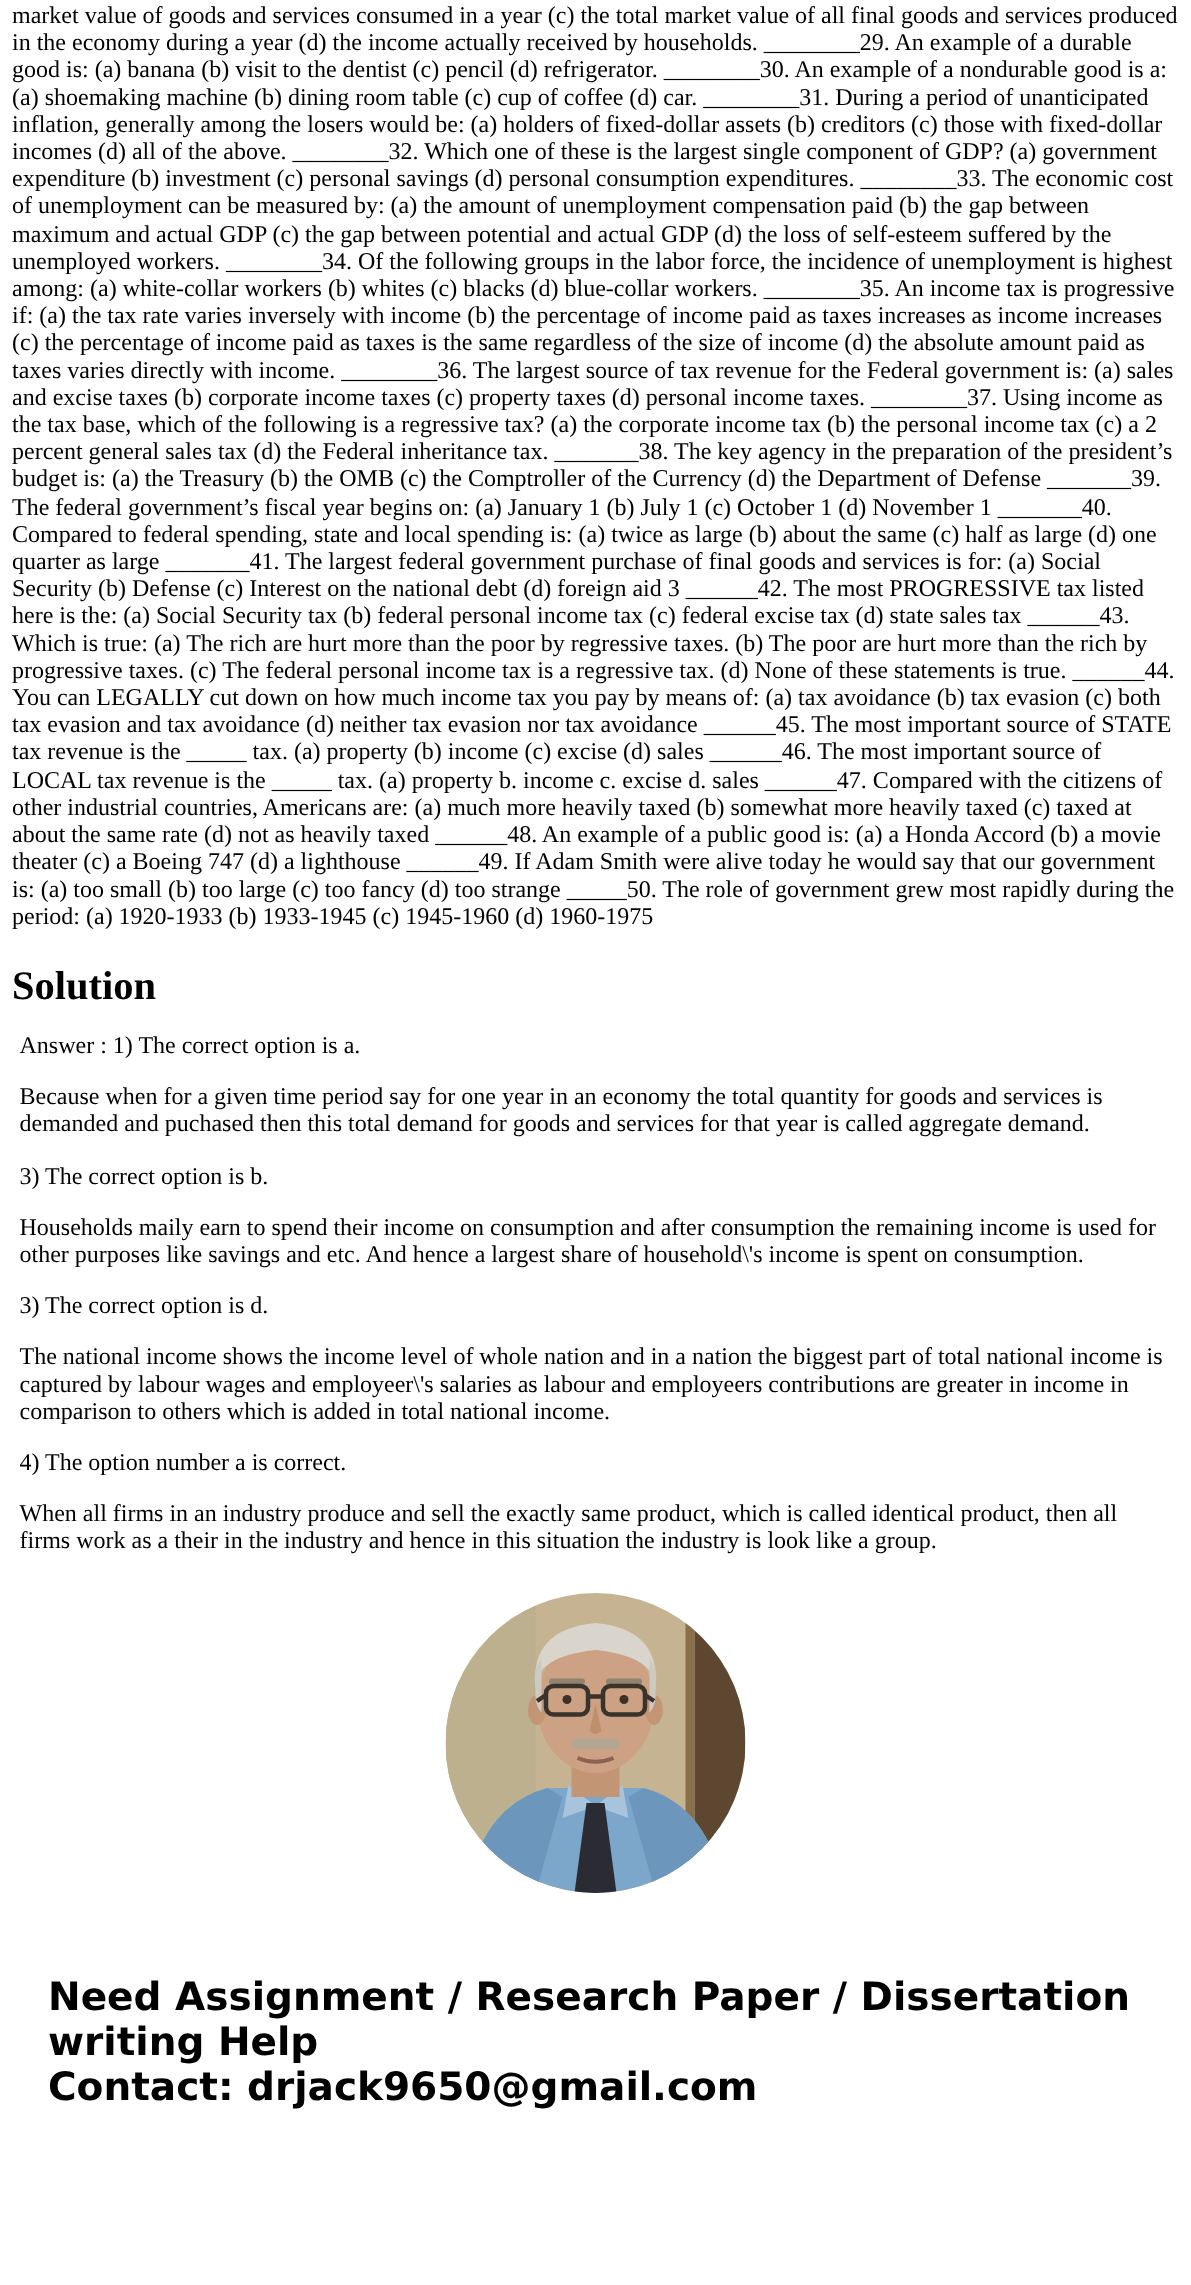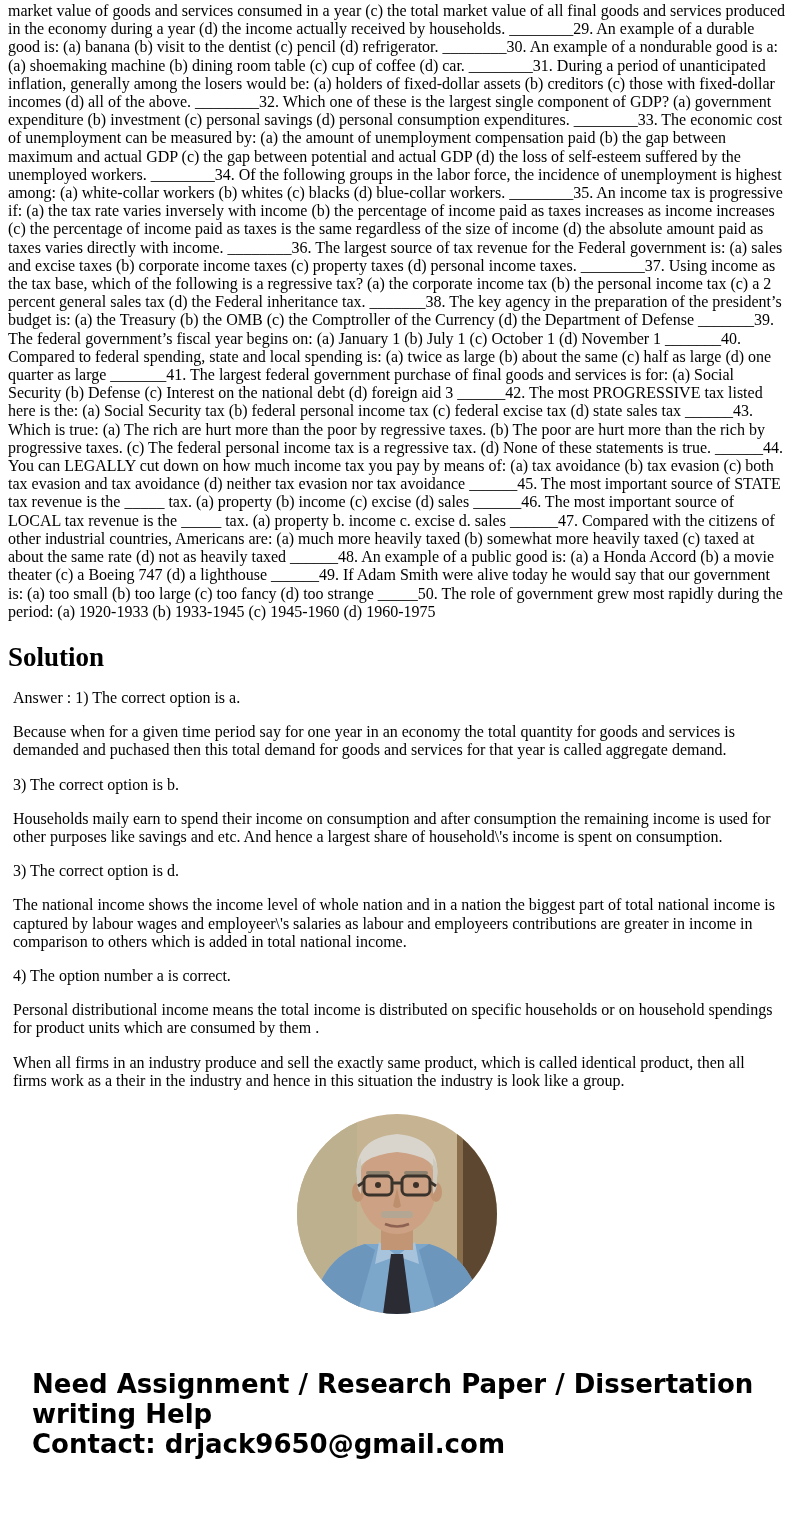--- a/index.html
+++ b/index.html
@@ -69,21 +69,20 @@
 
   <h2 class="solution-heading">Solution</h2>
 
   <p class="para">Answer : 1) The correct option is a.</p>
   <p class="para">Because when for a given time period say for one year in an economy the total quantity for goods and services is demanded and puchased then this total demand for goods and services for that year is called aggregate demand.</p>
   <p class="para">3) The correct option is b.</p>
   <p class="para">Households maily earn to spend their income on consumption and after consumption the remaining income is used for other purposes like savings and etc. And hence a largest share of household\'s income is spent on consumption.</p>
   <p class="para">3) The correct option is d.</p>
   <p class="para">The national income shows the income level of whole nation and in a nation the biggest part of total national income is captured by labour wages and employeer\'s salaries as labour and employeers contributions are greater in income in comparison to others which is added in total national income.</p>
   <p class="para">4) The option number a is correct.</p>
-  <p class="para">Personal distributional income means the total income is distributed on specific households or on household spendings for product units which are consumed by them .</p>
   <p class="para">When all firms in an industry produce and sell the exactly same product, which is called identical product, then all firms work as a their in the industry and hence in this situation the industry is look like a group.</p>
 
   <div class="photo-wrap">
     <div class="photo">
       <svg width="200" height="200" viewBox="0 0 200 200" xmlns="http://www.w3.org/2000/svg">
 
         <rect x="0" y="0" width="200" height="200" fill="#c6b391"></rect>
         <rect x="0" y="0" width="60" height="200" fill="#bdb08e"></rect>
 
         <rect x="166" y="0" width="34" height="200" fill="#5e4730"></rect>

